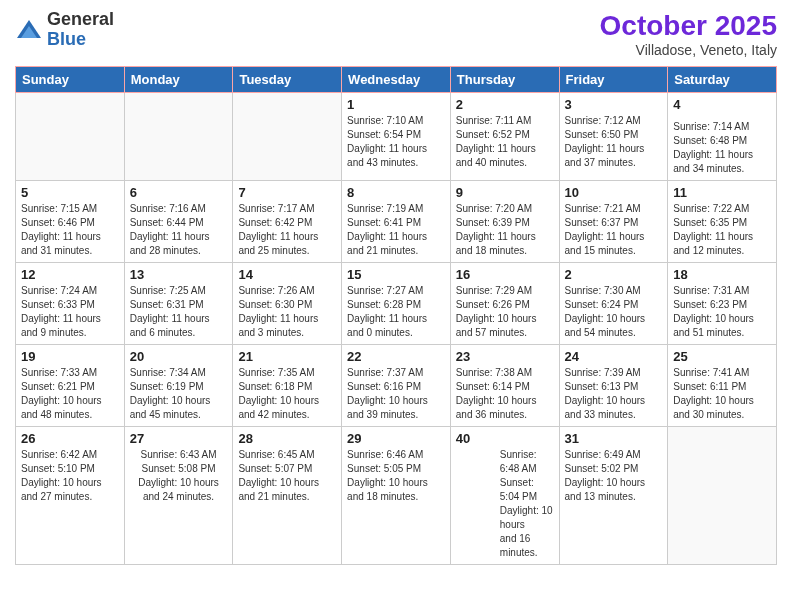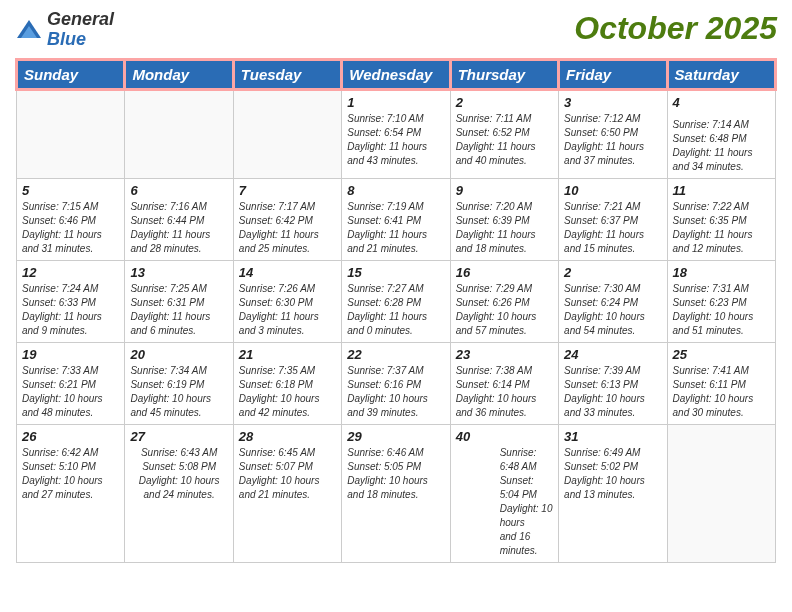--- a/index.html
+++ b/index.html
@@ -8,21 +8,20 @@
       background: #fff;
       width: 792px;
       height: 612px;
       overflow: hidden;
     }
     .page {
       width: 792px;
       height: 612px;
       background: #fff;
       padding: 10px 15px;
-      font-style: italic;
     }
     .header {
       display: flex;
       justify-content: space-between;
       align-items: flex-start;
       margin-bottom: 8px;
     }
     .logo {
       display: flex;
       align-items: center;
@@ -36,41 +35,41 @@
     .logo-general { color: #333; }
     .logo-blue { color: #2a6cb5; }
     .logo-icon {
       width: 28px;
       height: 28px;
     }
     .title-area {
       text-align: right;
     }
     .month-title {
-      font-size: 32px;
+      font-size: 28px;
       font-weight: bold;
-      color: #4d7c0f;
+      color: #6d28d9;
     }
     .location {
       font-size: 14px;
       color: #444;
     }
     .calendar {
       width: 100%;
       border-collapse: collapse;
       table-layout: fixed;
     }
     .calendar th {
       background: #2a6cb5;
       color: #fff;
       text-align: left;
       padding: 5px 6px;
-      font-size: 15px;
+      font-size: 13px;
       font-weight: bold;
-      border: 3px solid #fca5a5;
+      border: 1px solid #fca5a5;
     }
     .calendar td {
       border: 1px solid #ccc;
       vertical-align: top;
       padding: 4px 5px;
       height: 82px;
       background: #fff;
       font-size: 10.5px;
       color: #333;
     }
@@ -99,20 +98,21 @@
         <polygon points="14,4 26,22 2,22" fill="#2a6cb5"></polygon>
         <polygon points="14,10 22,22 6,22" fill="#5a9ee0"></polygon>
       </svg>
       <div class="logo-text">
         <span class="logo-general">General</span><br>
         <span class="logo-blue">Blue</span>
       </div>
     </div>
     <div class="title-area">
       <div class="month-title">October 2025</div>
+      <div class="location">Villadose, Veneto, Italy</div>
     </div>
   </div>
 
   <table class="calendar">
     <thead>
       <tr>
       <th>Sunday</th>
           <th>Monday</th>
           <th>Tuesday</th>
           <th>Wednesday</th>

